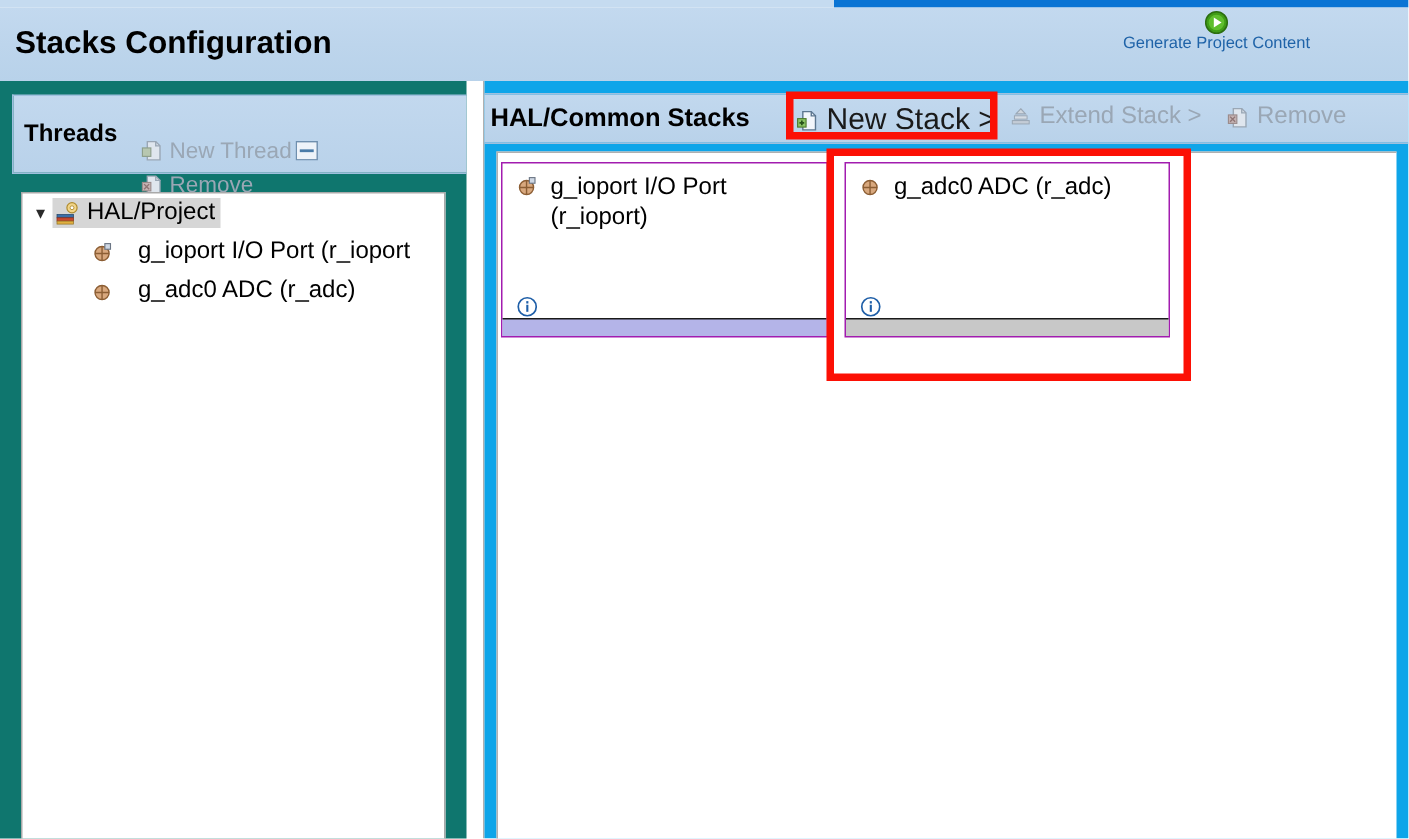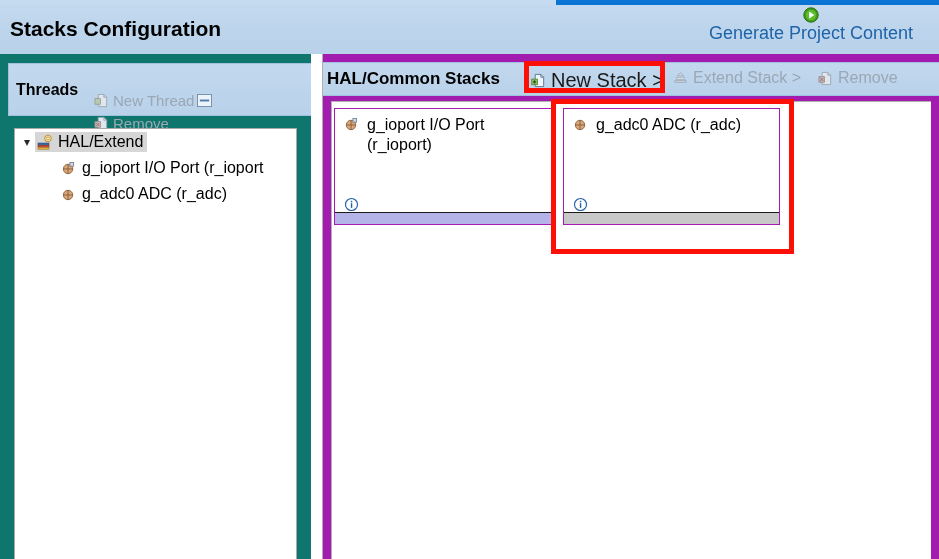--- a/index.html
+++ b/index.html
@@ -50,21 +50,21 @@
     text-align: center;
     width: 230px;
   }
   #generate-icon {
     display: block;
     margin: 0 auto 0 auto;
     width: 16px; height: 16px;
   }
   #generate-link {
     display: block;
-    font-size: 18px;
+    font-size: 11px;
     color: #1f63a8;
     white-space: nowrap;
     cursor: pointer;
   }
 
   
   #threads-panel {
     position: absolute;
     left: 0; top: 54px;
     width: 311px; height: 547px;
@@ -136,41 +136,41 @@
   }
   #tree-root-highlight {
     display: flex;
     align-items: center;
     gap: 4px;
     background: #d6d6d6;
     padding: 1px 4px 1px 2px;
   }
   .tree-child {
     padding-left: 46px;
-    gap: 6px;
+    gap: 16px;
   }
 
   
   .mod-icon { width: 15px; height: 15px; display:inline-block; flex: none; }
   .hal-icon { width: 17px; height: 16px; display:inline-block; flex:none; }
 
   
   #panel-divider {
     position: absolute;
     left: 322px; top: 54px;
     width: 1px; height: 505px;
     background: #b0b0b0;
   }
 
   
   #stacks-panel {
     position: absolute;
     left: 323px; top: 54px;
     width: 616px; height: 505px;
-    background: #a21caf;
+    background: #0ea5e9;
   }
   #stacks-toolbar {
     position: absolute;
     left: 0; top: 8px;
     width: 616px; height: 34px;
     background: linear-gradient(to bottom, #c2d8ee 0%, #b9d2ea 100%);
     border-top: 1px solid #9fc0de;
     border-bottom: 1px solid #9fc0de;
     box-sizing: border-box;
   }
@@ -320,21 +320,21 @@
     <div class="tree-row" id="tree-row-root">
       <span id="tree-chevron">▾</span>
       <span id="tree-root-highlight">
         <svg class="hal-icon" viewBox="0 0 17 16">
           <circle cx="11" cy="4.5" r="3.4" fill="#f2d58a" stroke="#b08c2e" stroke-width="0.8"></circle>
           <circle cx="11" cy="4.5" r="1.3" fill="#ffffff" stroke="#b08c2e" stroke-width="0.6"></circle>
           <rect x="1" y="9" width="11" height="2.2" fill="#3a6ea8" stroke="#23456b" stroke-width="0.5"></rect>
           <rect x="1" y="11.2" width="11" height="2.2" fill="#c9492f" stroke="#8a2c19" stroke-width="0.5"></rect>
           <rect x="1" y="13.4" width="11" height="2" fill="#e0b040" stroke="#94762a" stroke-width="0.5"></rect>
         </svg>
-        <span>HAL/Extend</span>
+        <span>HAL/Project</span>
       </span>
     </div>
 
     <div class="tree-row tree-child">
       <svg class="mod-icon" viewBox="0 0 16 16">
         <circle cx="7.5" cy="8.5" r="5" fill="#d8a87e" stroke="#8c5e34" stroke-width="1"></circle>
         <path d="M2.5 8.5 h10 M7.5 3.5 v10" stroke="#8c5e34" stroke-width="1"></path>
         <rect x="9.5" y="1.5" width="4" height="4" fill="#cfd8e4" stroke="#6b7684" stroke-width="0.8"></rect>
       </svg>
       <span>g_ioport I/O Port (r_ioport</span>

